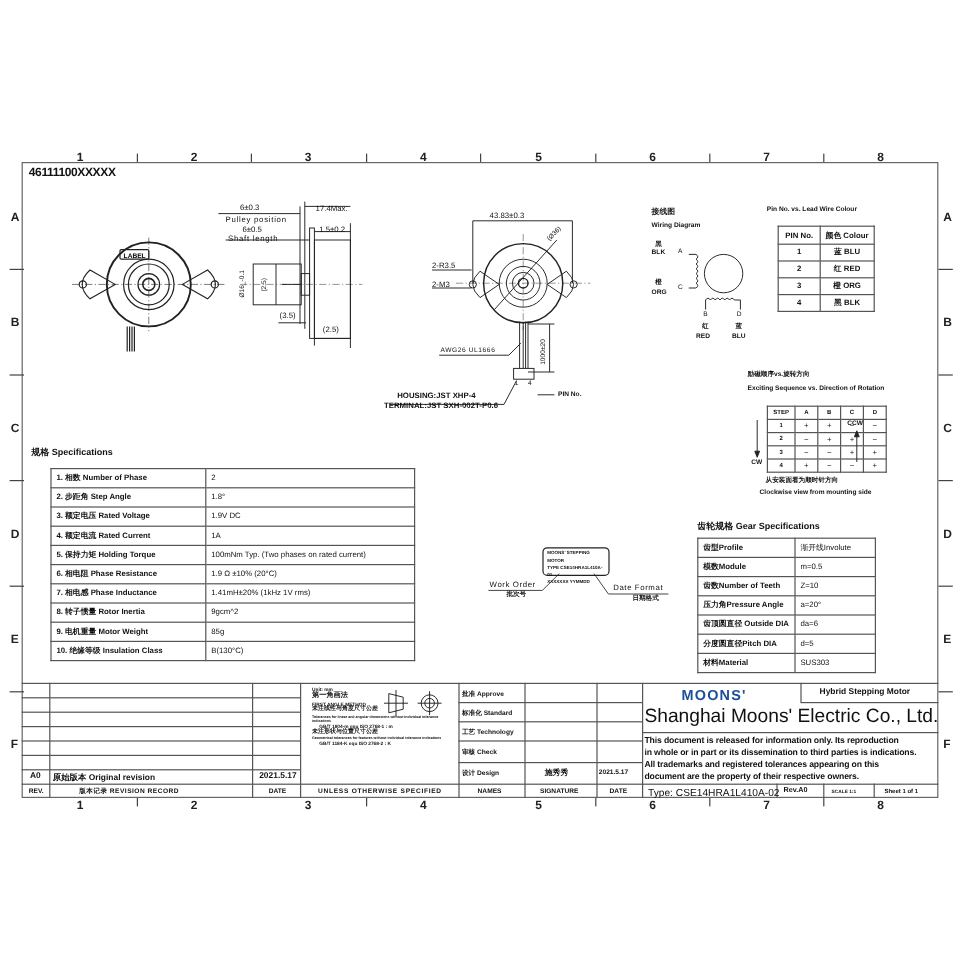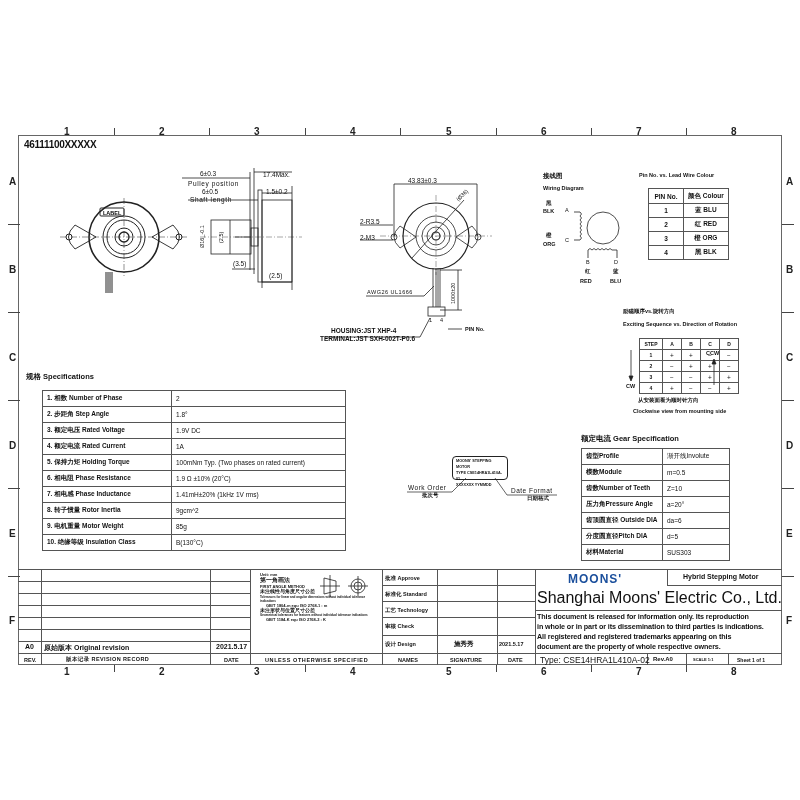--- a/index.html
+++ b/index.html
@@ -363,21 +363,21 @@
     <line x1="452" y1="492" x2="466" y2="478"></line>
     <line x1="507" y1="495" x2="557" y2="495"></line>
     <line x1="507" y1="495" x2="495" y2="478"></line>
   </g>
 </svg>
 <span class="txt sm" style="left:408px;top:484px;letter-spacing:0.5px">Work  Order</span>
 <span class="txt tiny b" style="left:422px;top:492px">批次号</span>
 <span class="txt sm" style="left:511px;top:487px;letter-spacing:0.5px">Date  Format</span>
 <span class="txt tiny b" style="left:527px;top:495px">日期格式</span>
 
-<span class="txt b" style="left:581px;top:434px;font-size:7.5px">额定电流 Gear Specification</span>
+<span class="txt b" style="left:581px;top:434px;font-size:7.5px">齿轮规格 Gear Specifications</span>
 <table class="grid gear" style="left:581px;top:448px">
   <tbody>
       <tr>
         <td class="lbl">齿型Profile</td>
         <td class="val">渐开线Involute</td>
       </tr>
   <tr>
         <td class="lbl">模数Module</td>
         <td class="val">m=0.5</td>
       </tr>
@@ -478,19 +478,19 @@
 <span class="txt tiny b" style="left:398px;top:657px">NAMES</span>
 <span class="txt tiny b" style="left:450px;top:657px">SIGNATURE</span>
 <span class="txt tiny b" style="left:508px;top:657px">DATE</span>
 
 <span class="txt moons" style="left:568px;top:572px">MOONS'</span>
 <span class="txt b" style="left:683px;top:573px;font-size:7px">Hybrid Stepping Motor</span>
 <span class="txt" style="left:537px;top:589px;font-size:16px">Shanghai Moons' Electric Co., Ltd.</span>
 <div class="abs" style="left:537px;top:612px;font-size:7.2px;line-height:10px;font-weight:bold;letter-spacing:-0.1px">
   <div>This document is released for information only. Its reproduction</div>
   <div>in whole or in part or its dissemination to third parties is indications.</div>
-  <div>All registered and registered trademarks appearing on this</div>
-  <div>document are the property of whole respective owners.</div>
+  <div>All trademarks and registered tolerances appearing on this</div>
+  <div>document are the property of their respective owners.</div>
 </div>
 <span class="txt" style="left:540px;top:655px;font-size:8.5px">Type: CSE14HRA1L410A-02</span>
 <span class="txt b" style="left:653px;top:656px;font-size:6px">Rev.A0</span>
 <span class="txt b" style="left:693px;top:657px;font-size:4px">SCALE 1:1</span>
 <span class="txt b" style="left:737px;top:657px;font-size:5px">Sheet 1 of 1</span>
 
 </body></html>

